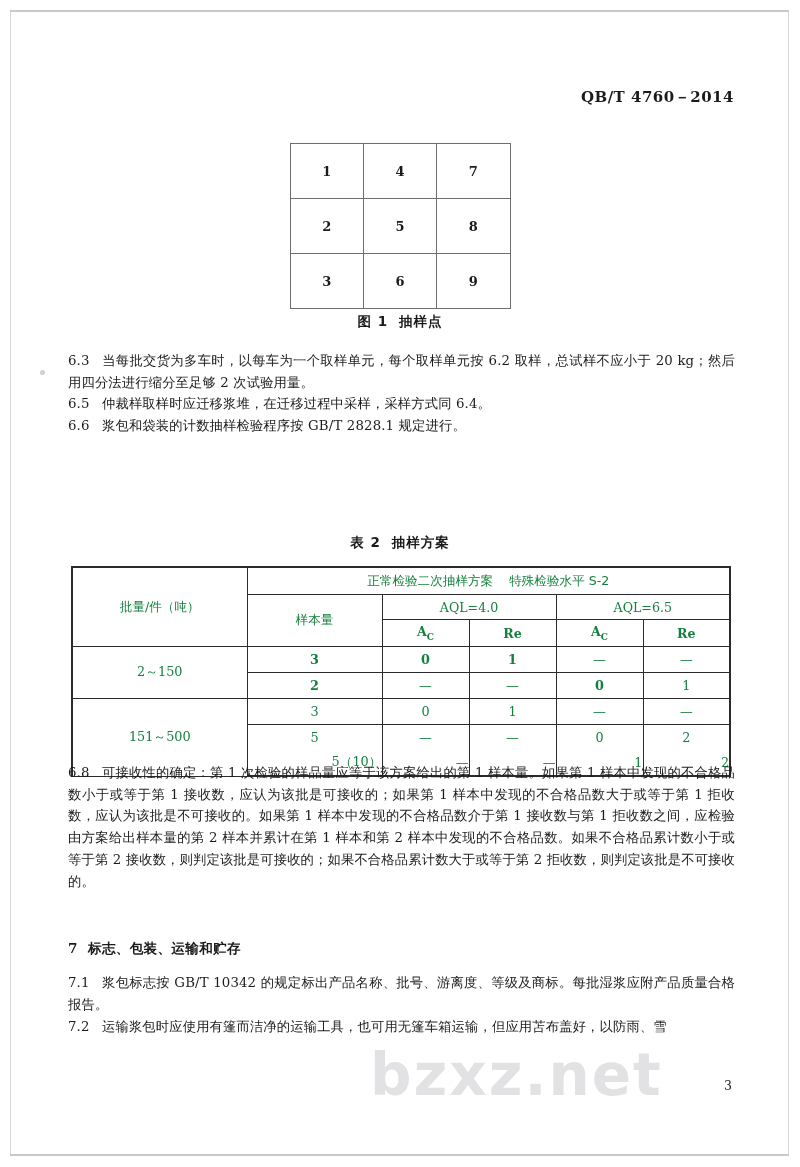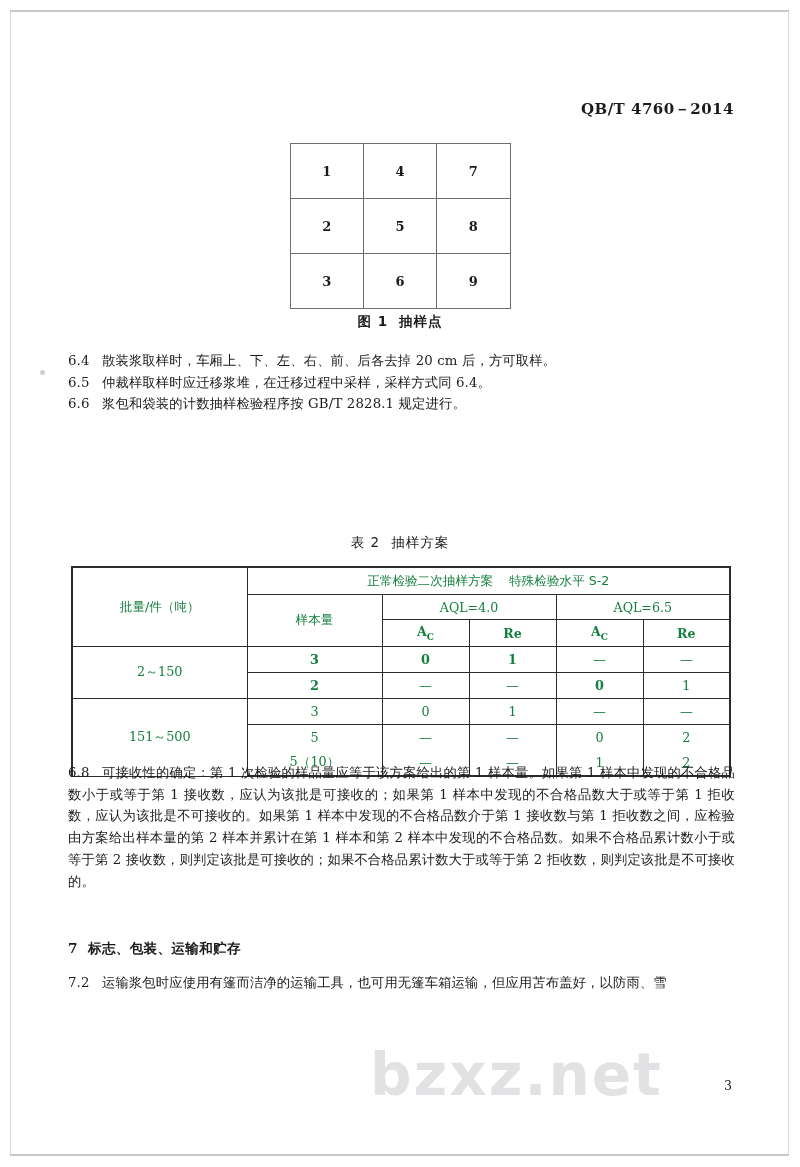--- a/index.html
+++ b/index.html
@@ -64,21 +64,20 @@
   
   .doc-header {
     position: absolute;
     right: 66px;
     top: 88px;
     font-family: "DejaVu Serif", "Liberation Serif", serif;
     font-size: 15px;
     font-weight: bold;
     letter-spacing: 0.5px;
     white-space: nowrap;
-    margin-top: 12px;
   }
 
   
   .figure-wrap {
     position: absolute;
     left: 0; right: 0;
     top: 143px;
     text-align: center;
   }
   table.sample-grid {
@@ -137,21 +136,21 @@
   .sec-head .num { display: inline-block; min-width: 20px; }
 
   
   .table-title {
     position: absolute;
     left: 0; right: 0;
     top: 534px;
     text-align: center;
     font-family: "DejaVu Sans", "Liberation Sans", sans-serif;
     font-size: 13.5px;
-    font-weight: normal;
+    font-weight: bold;
     letter-spacing: 1px;
   }
   .table-title .cap-gap { display:inline-block; width: 11px; }
 
   .tbl2-wrap {
     position: absolute;
     left: 71px;
     top: 566px;
     width: 658px;
   }
@@ -202,21 +201,21 @@
     height: 25px;
     font-family: "DejaVu Serif", "Liberation Serif", serif;
     font-size: 12.8px;
   }
   .tbl2 .bold-val { font-weight: bold; }
   .tbl2 .lot-cell {
     font-family: "DejaVu Serif", "Liberation Serif", serif;
     font-size: 12.8px;
   }
   .tbl2 .no-bottom { border-bottom: none; }
-  .tbl2 .no-top { border-top: none; }
+  .tbl2 .no-top { border-top: none; text-align: right; }
 
   .page-number {
     position: absolute;
     right: 68px;
     top: 1078px;
     font-family: "DejaVu Serif", "Liberation Serif", serif;
     font-size: 12.5px;
   }
 </style>
 </head>
@@ -251,21 +250,21 @@
       </tr>
     </tbody>
   </table>
   <div class="fig-caption">
     <span>图 1</span><span class="cap-gap"></span><span>抽样点</span>
   </div>
 </div>
 
 <div class="body-block" style="top:350px;">
   <p class="para">
-    <span class="num">6.4</span><span>散装浆取样时，车厢上、下、左、右、前、后各去掉 20 cm 后，方可取样。</span>
+    <span class="num">6.3</span><span>当每批交货为多车时，以每车为一个取样单元，每个取样单元按 6.2 取样，总试样不应小于 20 kg；然后用四分法进行缩分至足够 2 次试验用量。</span>
   </p>
   <p class="para">
     <span class="num">6.5</span><span>仲裁样取样时应迁移浆堆，在迁移过程中采样，采样方式同 6.4。</span>
   </p>
   <p class="para">
     <span class="num">6.6</span><span>浆包和袋装的计数抽样检验程序按 GB/T 2828.1 规定进行。</span>
   </p>
 </div>
 
 <div class="table-title">
@@ -344,18 +343,21 @@
 <div class="body-block" style="top:762px;">
   <p class="para">
     <span class="num">6.8</span><span>可接收性的确定：第 1 次检验的样品量应等于该方案给出的第 1 样本量。如果第 1 样本中发现的不合格品数小于或等于第 1 接收数，应认为该批是可接收的；如果第 1 样本中发现的不合格品数大于或等于第 1 拒收数，应认为该批是不可接收的。如果第 1 样本中发现的不合格品数介于第 1 接收数与第 1 拒收数之间，应检验由方案给出样本量的第 2 样本并累计在第 1 样本和第 2 样本中发现的不合格品数。如果不合格品累计数小于或等于第 2 接收数，则判定该批是可接收的；如果不合格品累计数大于或等于第 2 拒收数，则判定该批是不可接收的。</span>
   </p>
 </div>
 
 <div class="body-block" style="top:923px;">
   <p class="sec-head">
     <span class="num">7</span><span>标志、包装、运输和贮存</span>
   </p>
+  <p class="para" style="margin-top:12px;">
+    <span class="num">7.1</span><span>浆包标志按 GB/T 10342 的规定标出产品名称、批号、游离度、等级及商标。每批湿浆应附产品质量合格报告。</span>
+  </p>
   <p class="para">
     <span class="num">7.2</span><span>运输浆包时应使用有篷而洁净的运输工具，也可用无篷车箱运输，但应用苫布盖好，以防雨、雪</span>
   </p>
 </div>
 
 <div class="page-number">3</div>
 
 </body></html>

